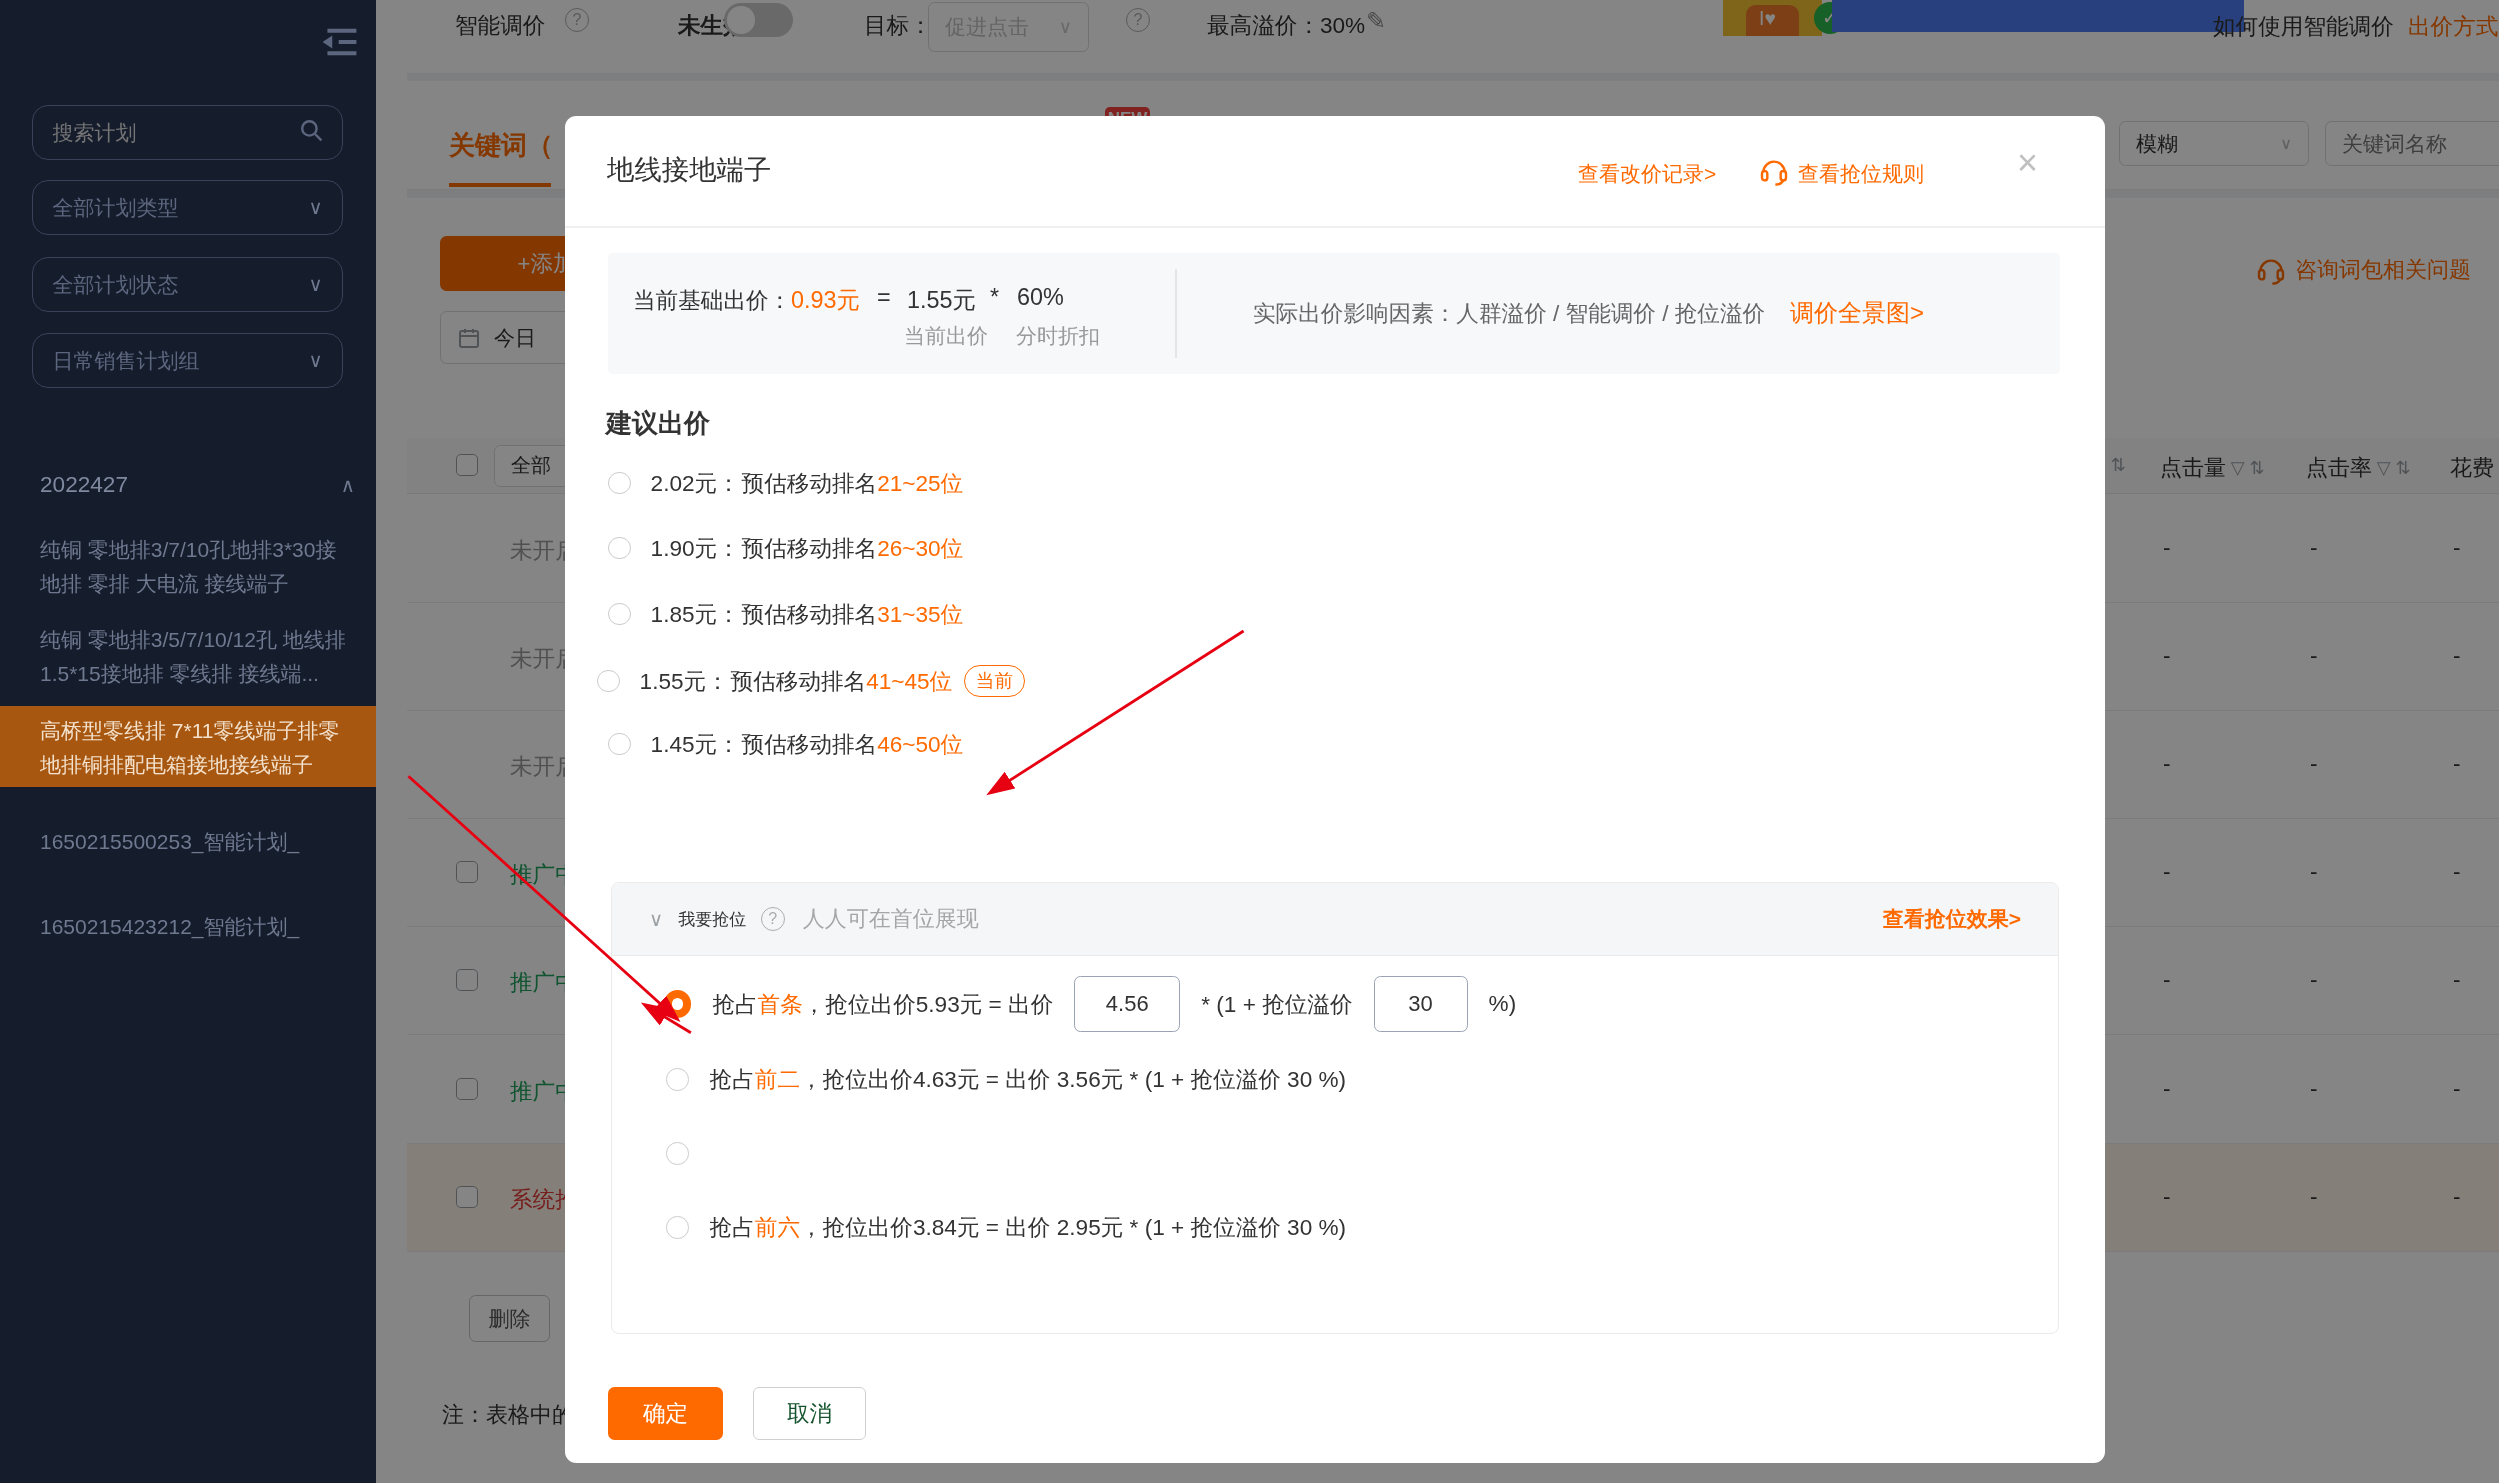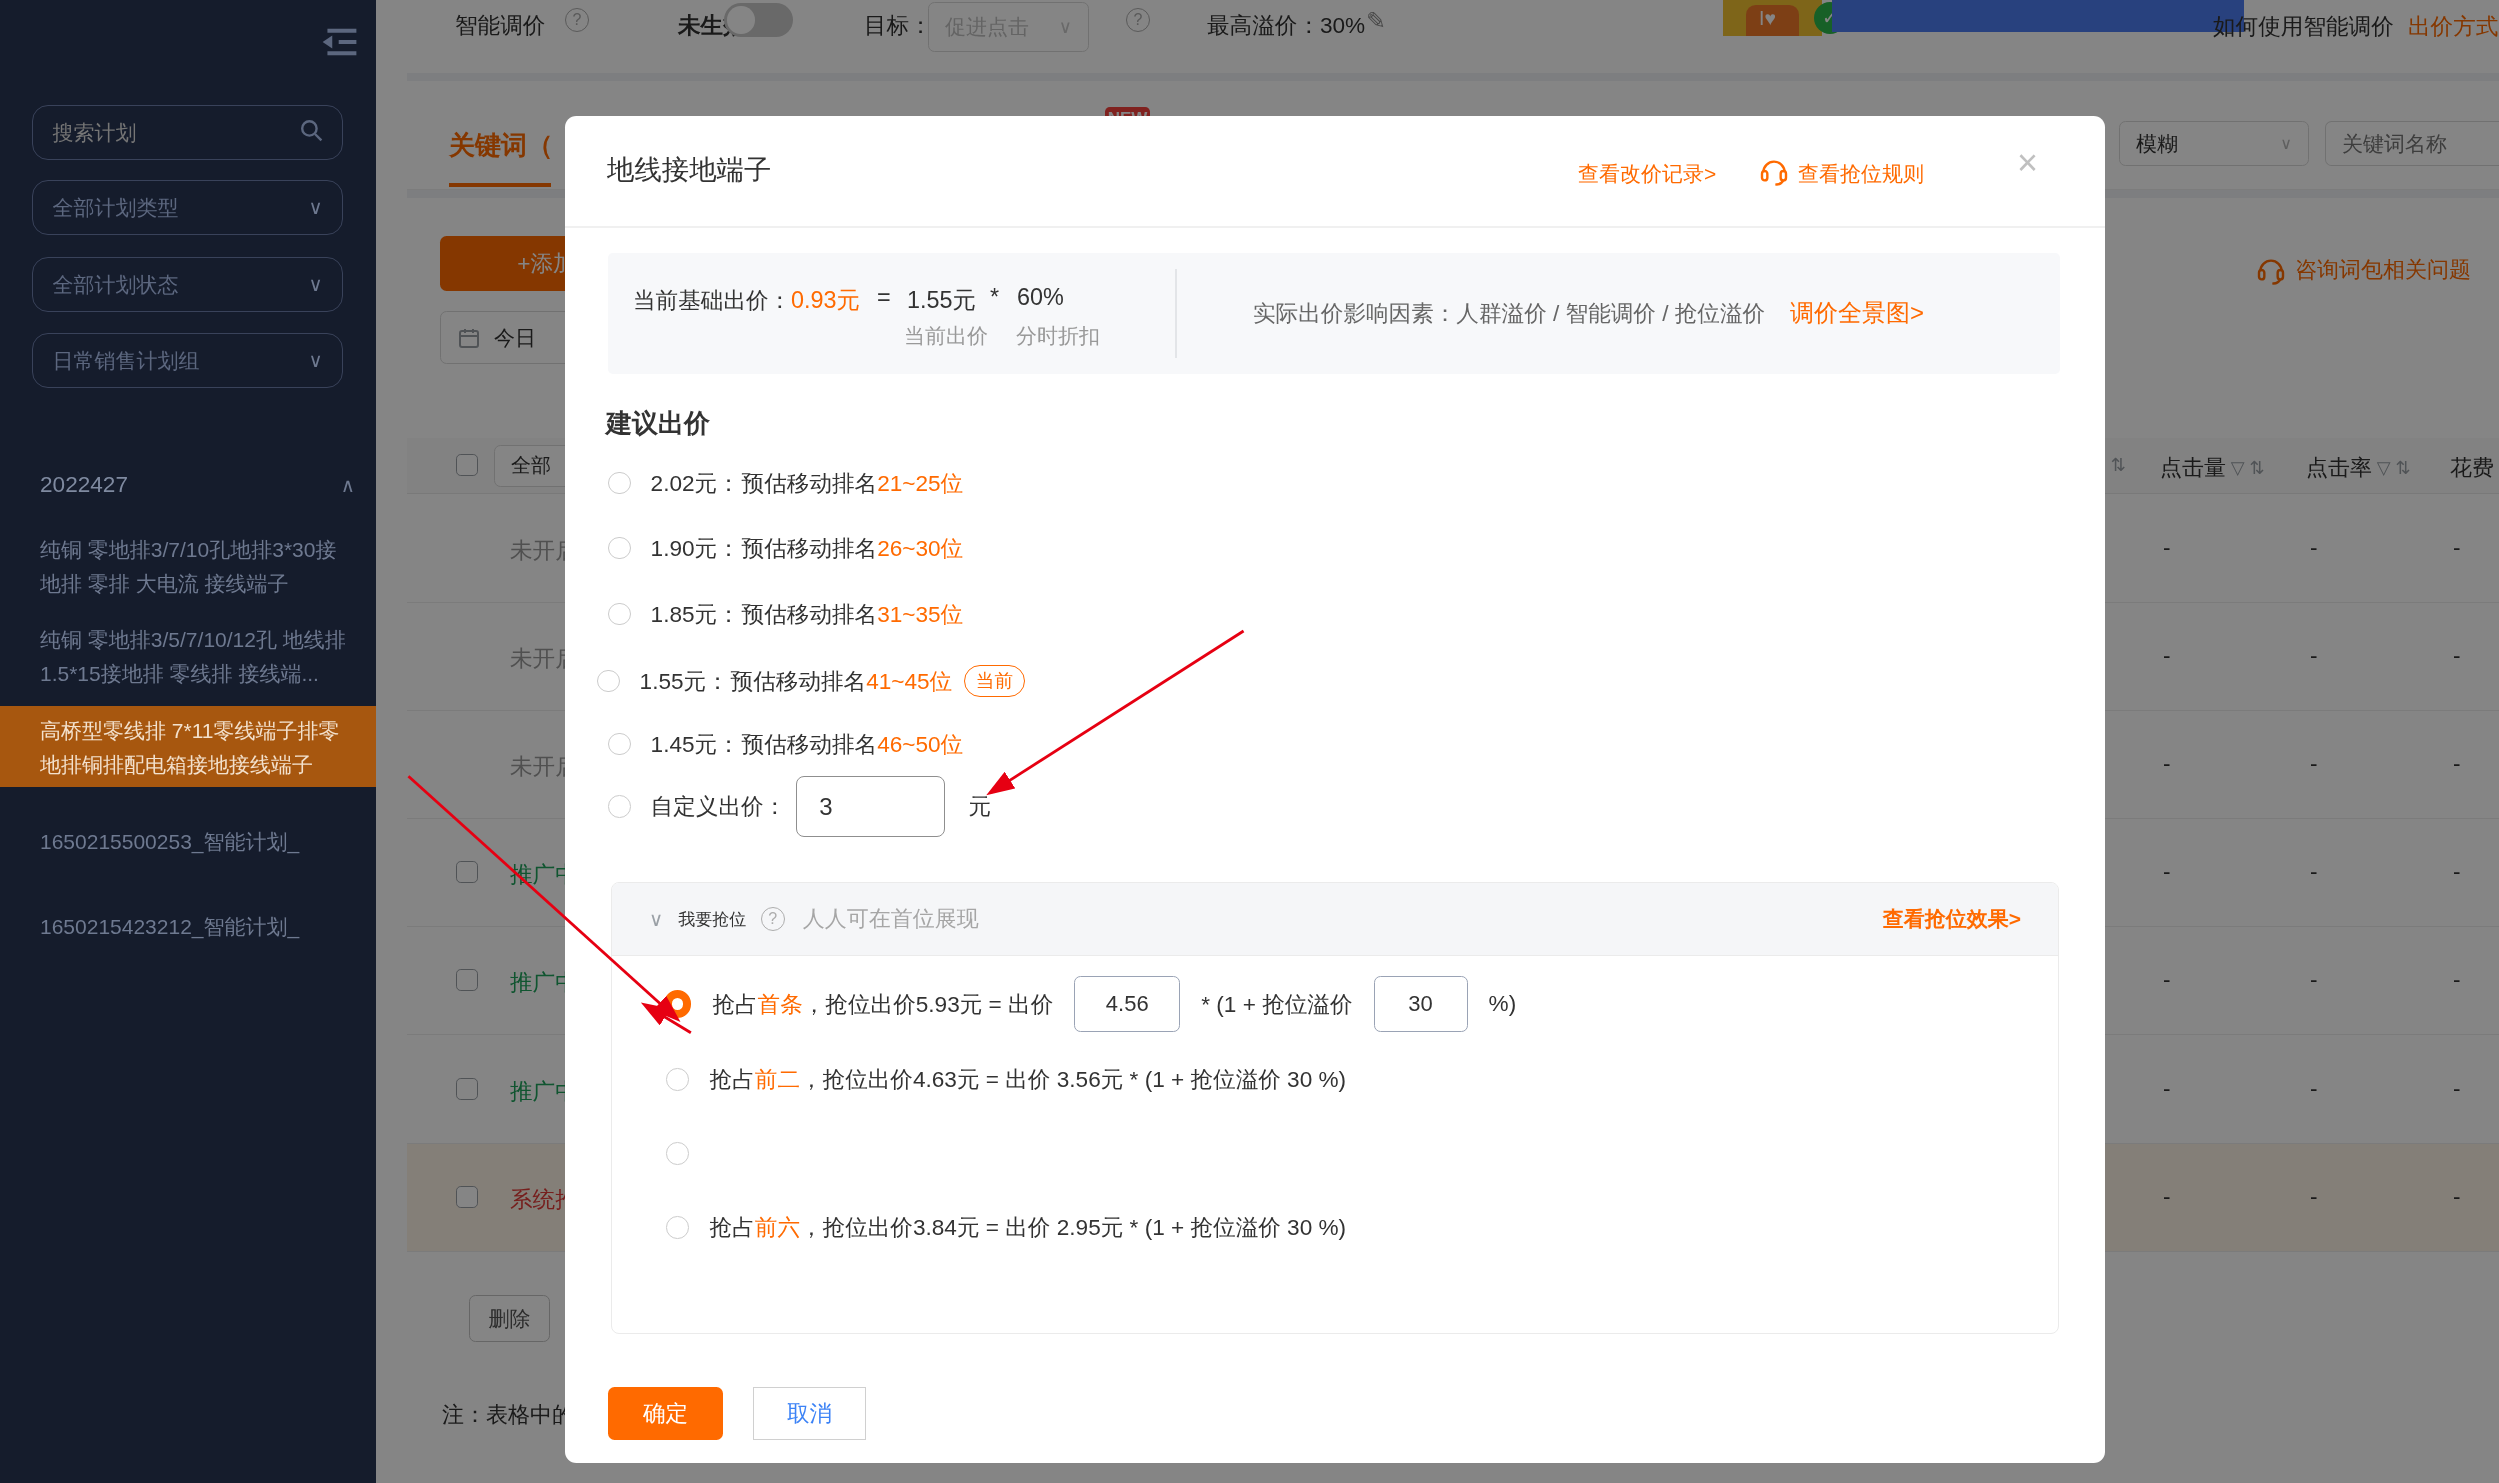--- a/index.html
+++ b/index.html
@@ -34,21 +34,21 @@
   .infobar { background:#f7f8fa; border-radius:4.8px; }
   .radio { width:22.6px; height:22.6px; border:1.6px solid #ccc; border-radius:50%; background:#fff; flex:none; }
   .radio.on { width:27.4px; height:27.4px; border:8px solid #ff6a00; }
   .opt-txt { font-size:22.6px; color:#333; }
   .opt-range { font-size:22.6px; color:#ff6a00; }
   .badge-now { border:1.6px solid #ff6a00; color:#ff6a00; border-radius:806px; font-size:18.6px; padding:2.4px 11.3px; margin-left:11.3px; }
   .panel { border:1.6px solid #ebebeb; border-radius:8px; overflow:hidden; }
   .panel-hd { background:#f5f6f8; height:73px; display:flex; align-items:center; border-bottom:1.6px solid #ebebeb; }
   .g-input { border:1.6px solid #9aa3b5; border-radius:6.5px; font-size:22px; color:#333; text-align:center; outline:none; background:#fff; font-family:inherit; }
   .btn-orange { background:#ff6a00; color:#fff; border:none; border-radius:6.5px; font-size:22.6px; display:flex; align-items:center; justify-content:center; cursor:pointer; font-family:inherit; }
-  .btn-ghost { background:#fff; color:#3b82f6; border:1.6px solid #d0d0d0; border-radius:0; font-size:22.6px; display:flex; align-items:center; justify-content:center; cursor:pointer; font-family:inherit; }
+  .btn-ghost { background:#fff; color:#14532d; border:1.6px solid #d0d0d0; border-radius:6px; font-size:22.6px; display:flex; align-items:center; justify-content:center; cursor:pointer; font-family:inherit; }
   .arrows { left:0; top:0; width:2500px; height:1483px; z-index:80; pointer-events:none; }
   .new-badge { background:#f5413d; color:#fff; font-size:17px; font-weight:bold; border-radius:4.8px; display:flex; align-items:center; justify-content:center; }
   .toggle { width:69px; height:34px; background:#c9c9c9; border-radius:17px; position:relative; }
   .toggle .knob { position:absolute; left:3.2px; top:3.2px; width:27.4px; height:27.4px; border-radius:50%; background:#fff; }
 </style>
 </head>
 <body>
 
 <aside class="abs sidebar">
   <span class="abs" style="left:321px;top:24px;">
@@ -283,26 +283,20 @@
     <span class="opt-range">41~45位</span>
     <span class="badge-now">当前</span>
   </div>
   <div class="abs flex" style="left:43px;top:612px;height:32px;">
     <span class="radio"></span>
     <span class="opt-txt" style="margin-left:20px;width:91px;">1.45元：</span>
     <span class="opt-txt">预估移动排名</span>
     <span class="opt-range">46~50位</span>
   </div>
 
-  <div class="abs flex" style="left:43px;top:658px;height:65px;">
-    <span class="radio"></span>
-    <span class="opt-txt" style="margin-left:20px;width:145px;">自定义出价：</span>
-    <input class="g-input" style="width: 149px; height: 61px; border-color: rgb(143, 143, 143); border-radius: 8px; text-align: left; padding-left: 22.6px; font-size: 24px;" value="3">
-    <span class="opt-txt" style="margin-left:24px;">元</span>
-  </div>
 
   <div class="abs panel" style="left:46px;top:766px;width:1448px;height:452px;">
     <div class="panel-hd">
       <span style="margin-left:37px;color:#9aa0a6;font-size:19.4px;">∨</span>
       <span style="margin-left:15px;font-size:17px;color:#333;text-align:center;">我要抢位</span>
       <span class="qmark" style="margin-left:14.5px;">?</span>
       <span style="margin-left:18px;font-size:22px;color:#a6a6a6;">人人可在首位展现</span>
       <span class="m-link" style="margin-left:auto;margin-right:37px;font-weight:bold;text-align:right;">查看抢位效果&gt;</span>
     </div>
     <div class="flex" style="height:77px;margin-top:9.7px;padding-left:52px;gap:21px;">

